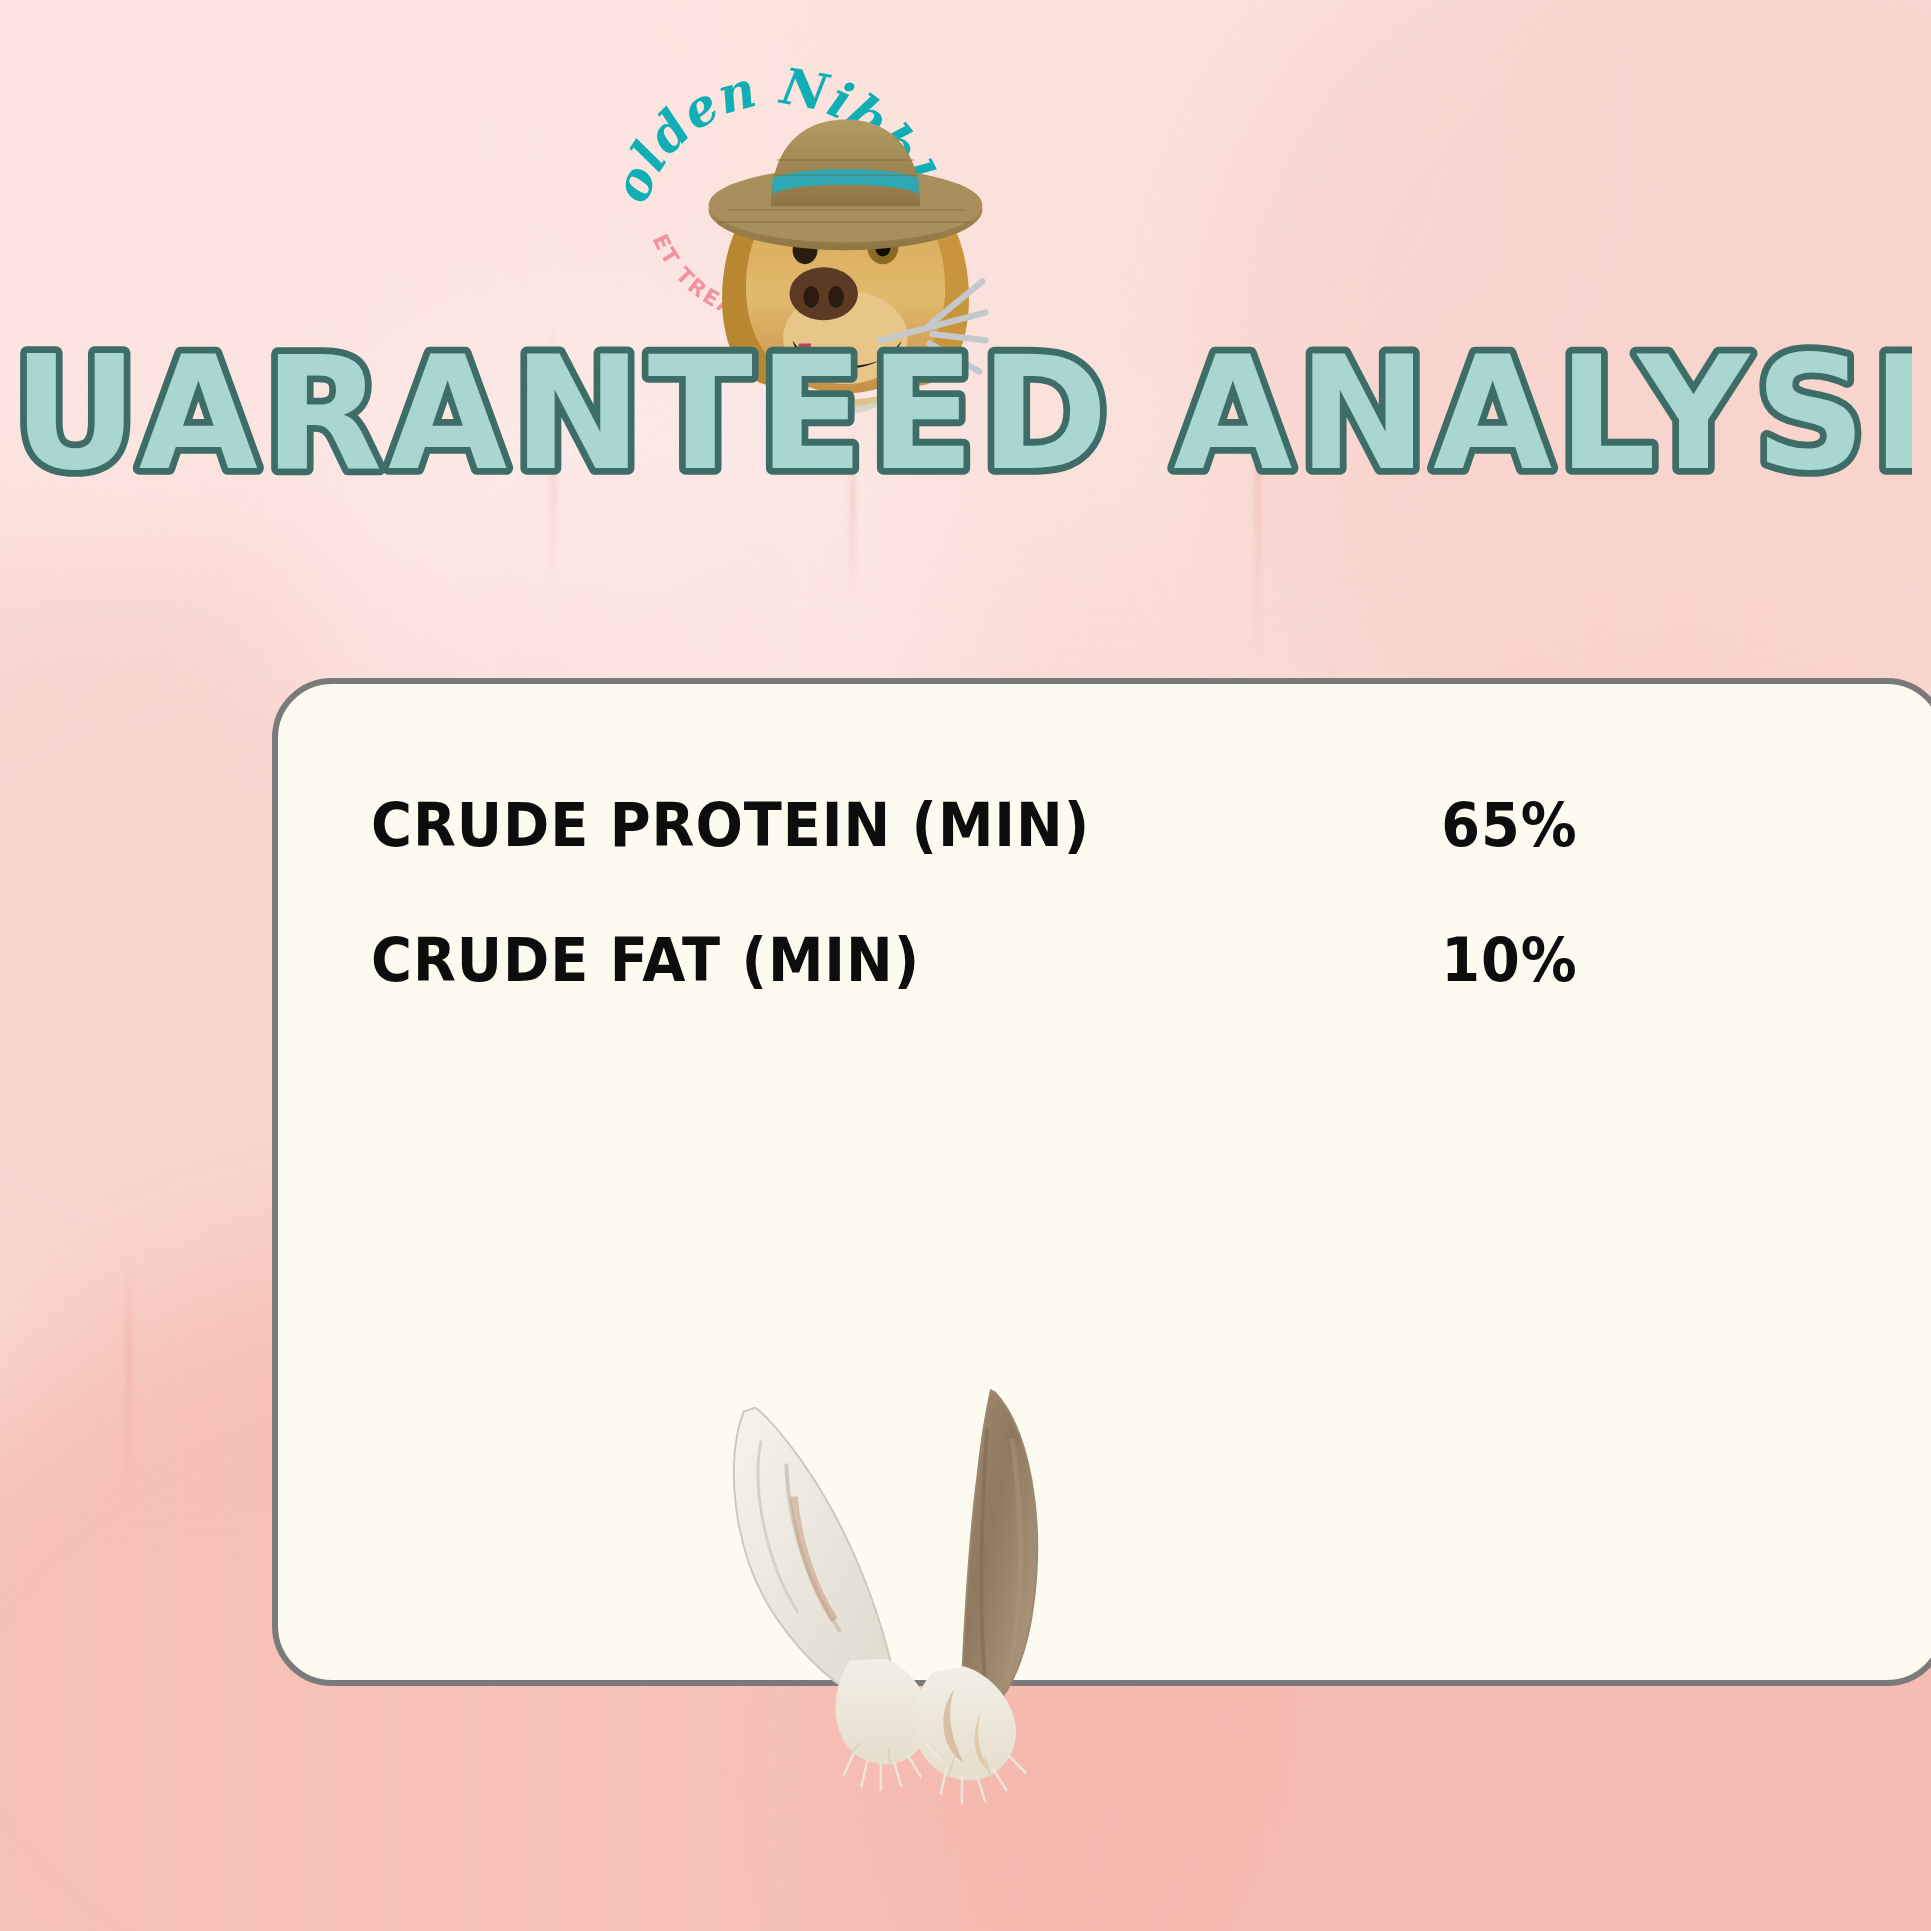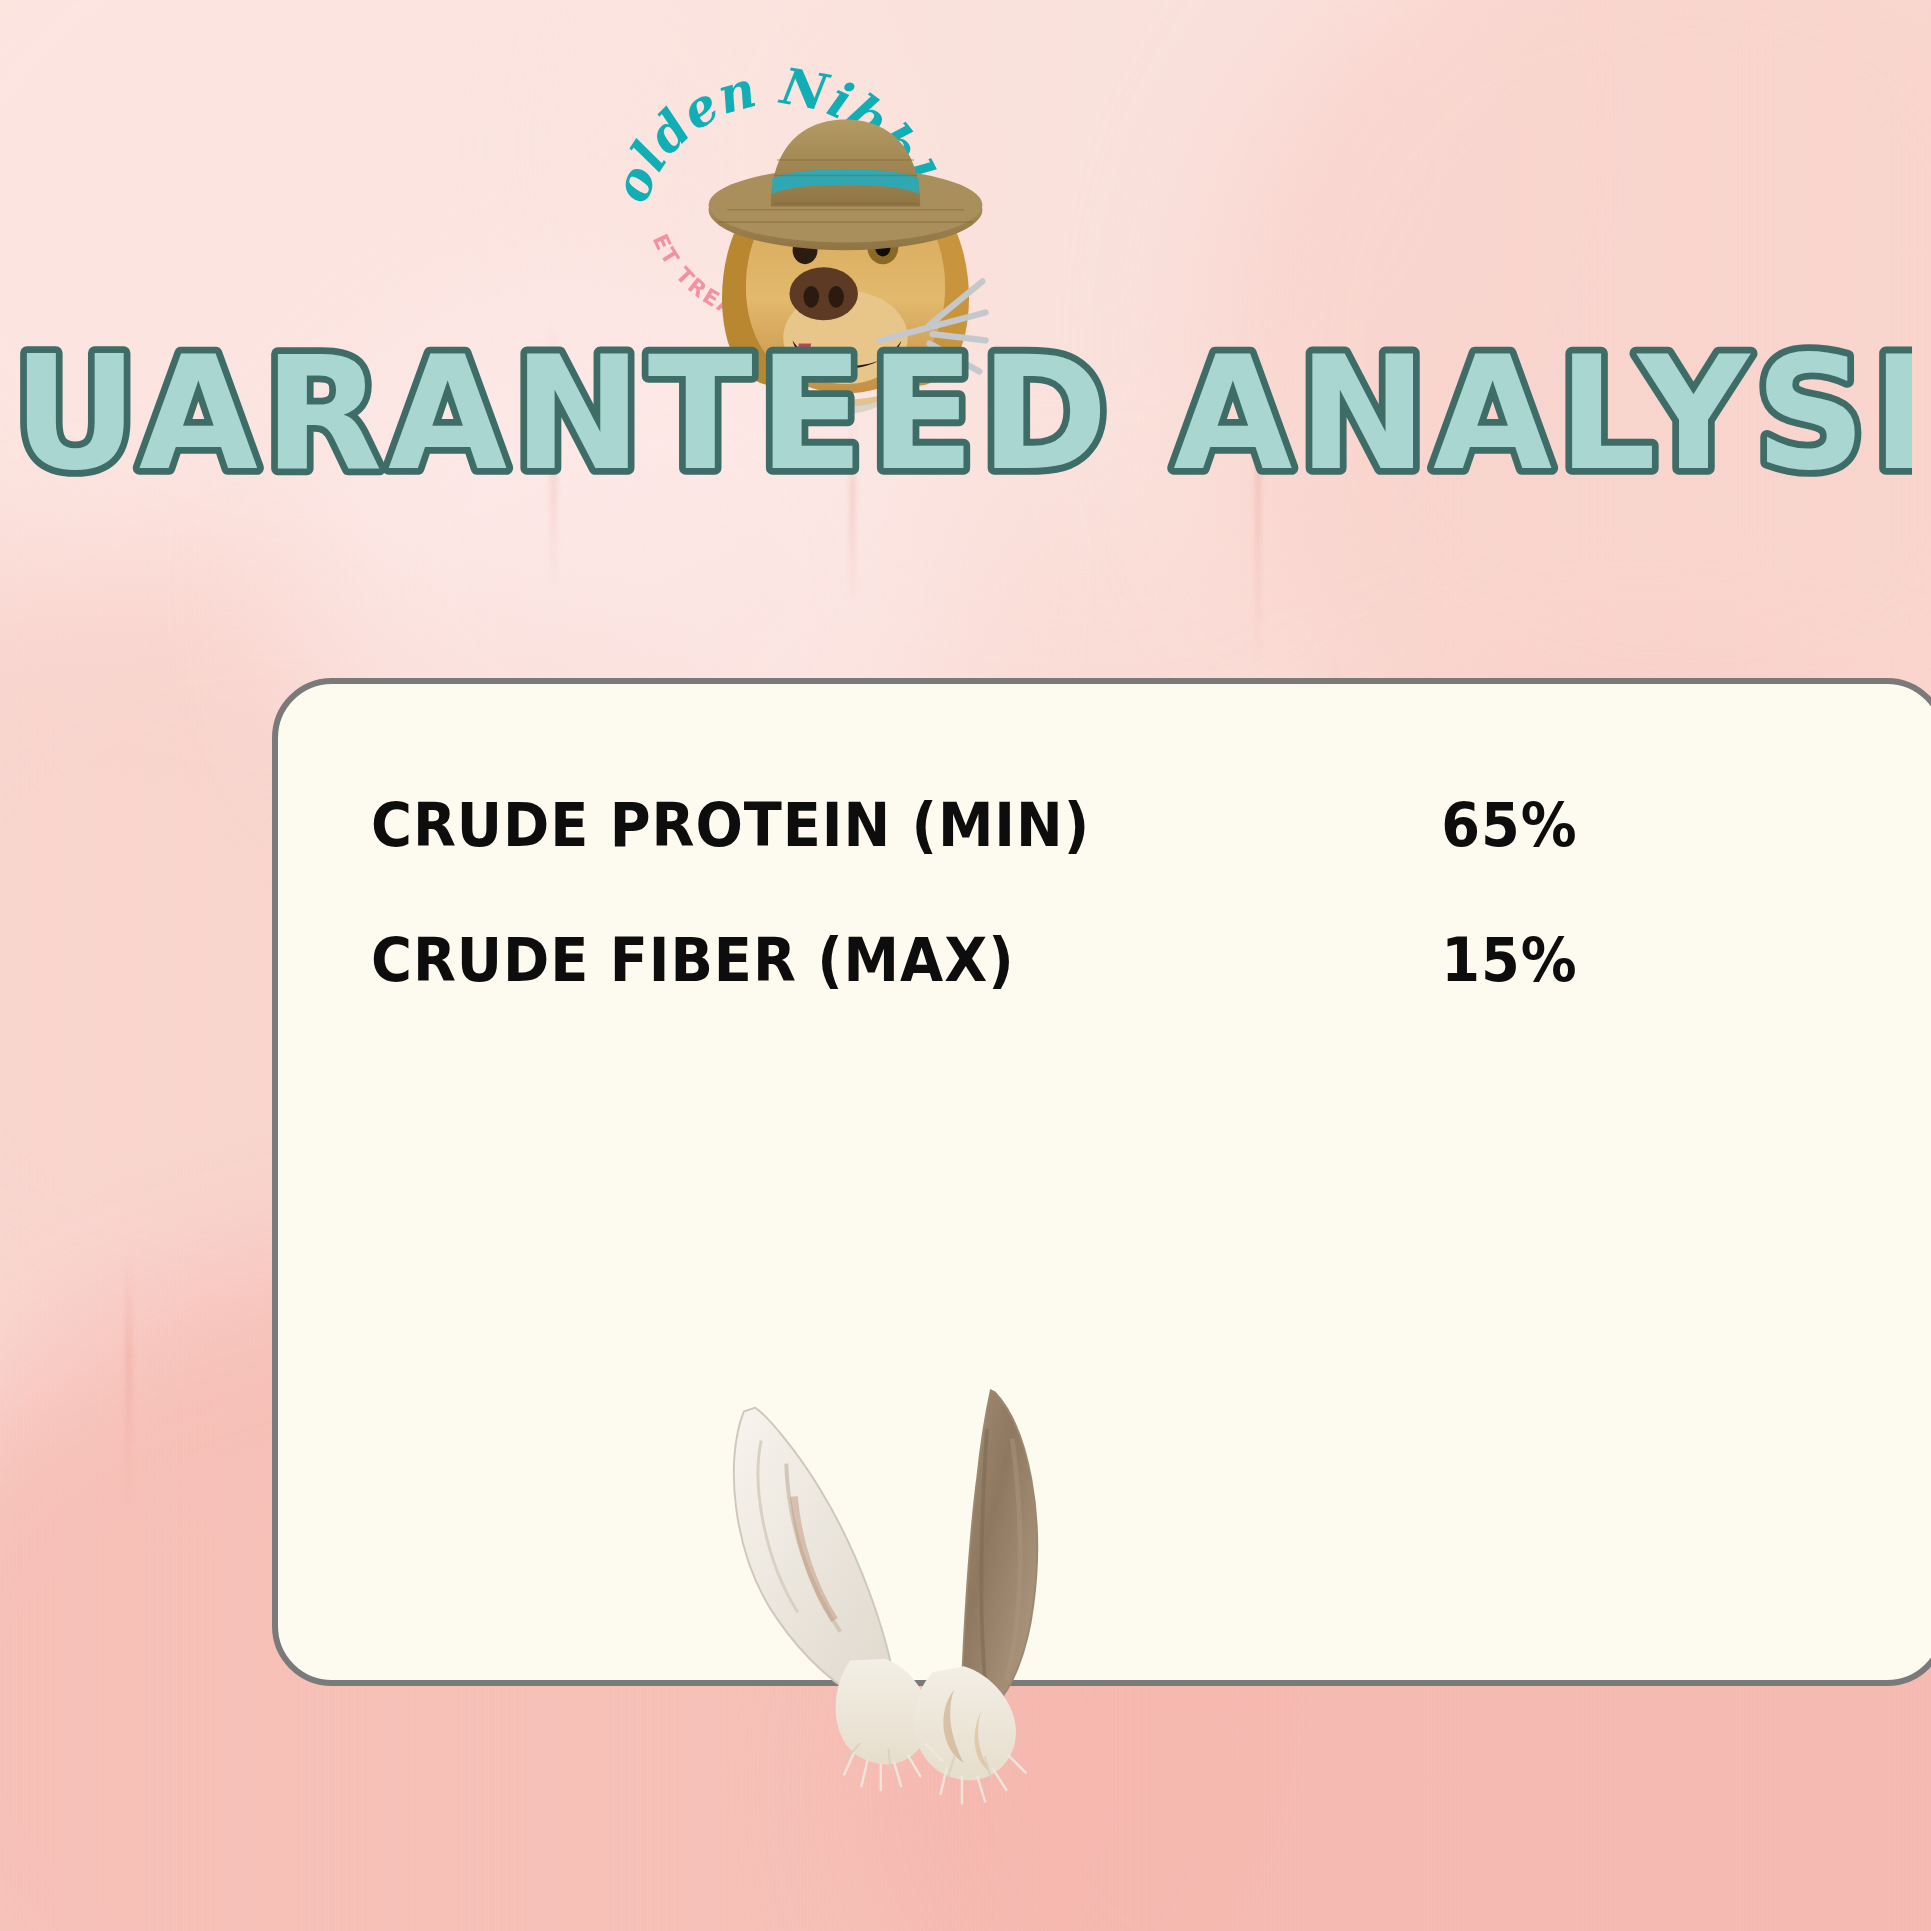--- a/index.html
+++ b/index.html
@@ -214,25 +214,25 @@
   </div>
 
   <div id="card">
     <div id="rows">
 
       <div class="row">
         <span class="row-label">CRUDE PROTEIN (MIN)</span>
         <span class="row-value">65%</span>
       </div>
 
-
       <div class="row">
-        <span class="row-label">CRUDE FIBER (MAX)</span>
-        <span class="row-value">15%</span>
+        <span class="row-label">CRUDE FAT (MIN)</span>
+        <span class="row-value">10%</span>
       </div>
+
 
 
     </div>
   </div>
 
   <div id="ears">
     <svg viewBox="0 0 440 460" xmlns="http://www.w3.org/2000/svg">
       <defs>
         <linearGradient id="whiteEar" x1="0" y1="0" x2="1" y2="1">
           <stop offset="0%" stop-color="#f7f4ee"></stop>

